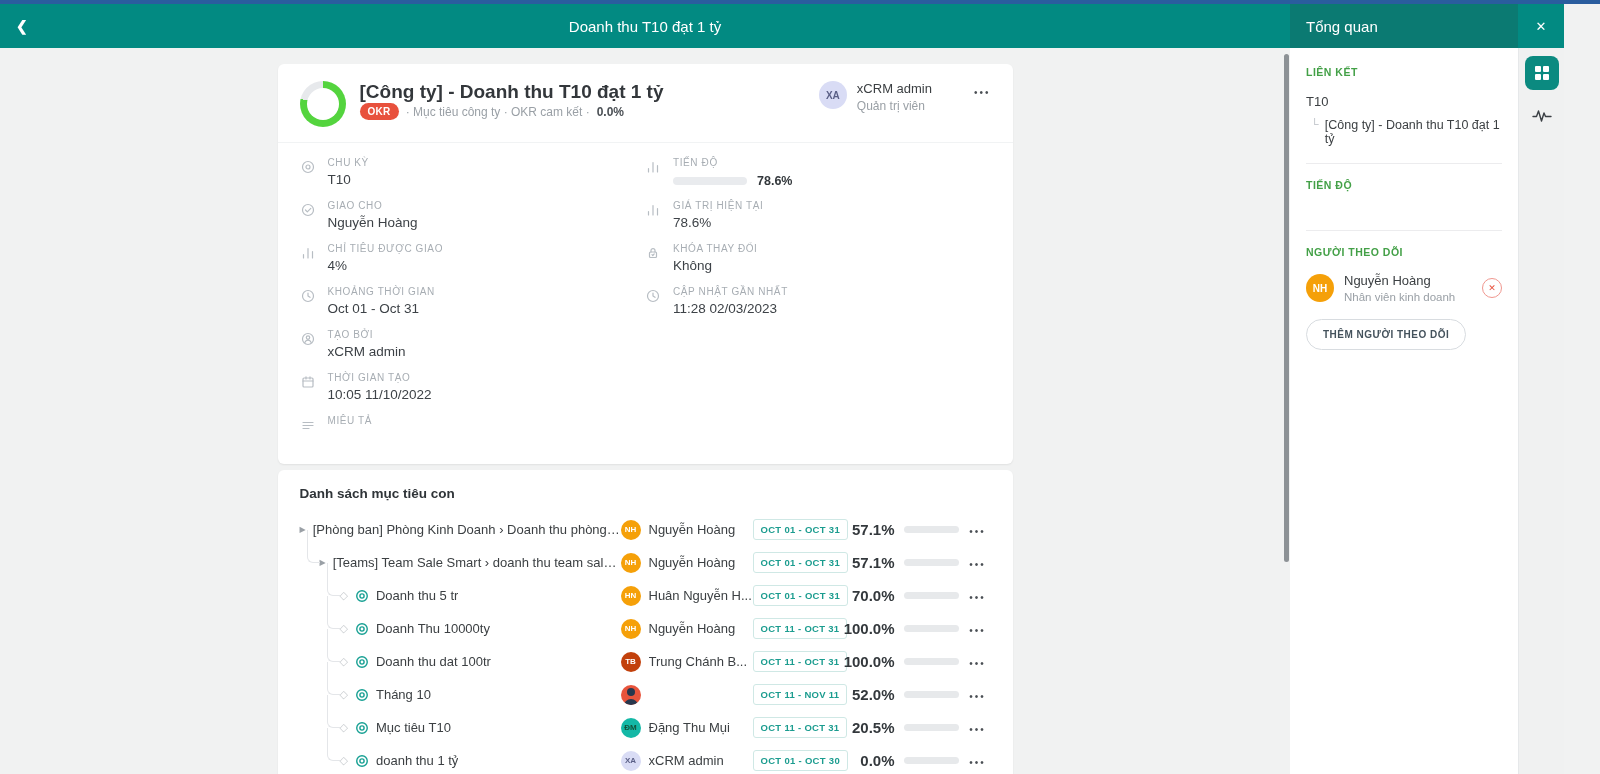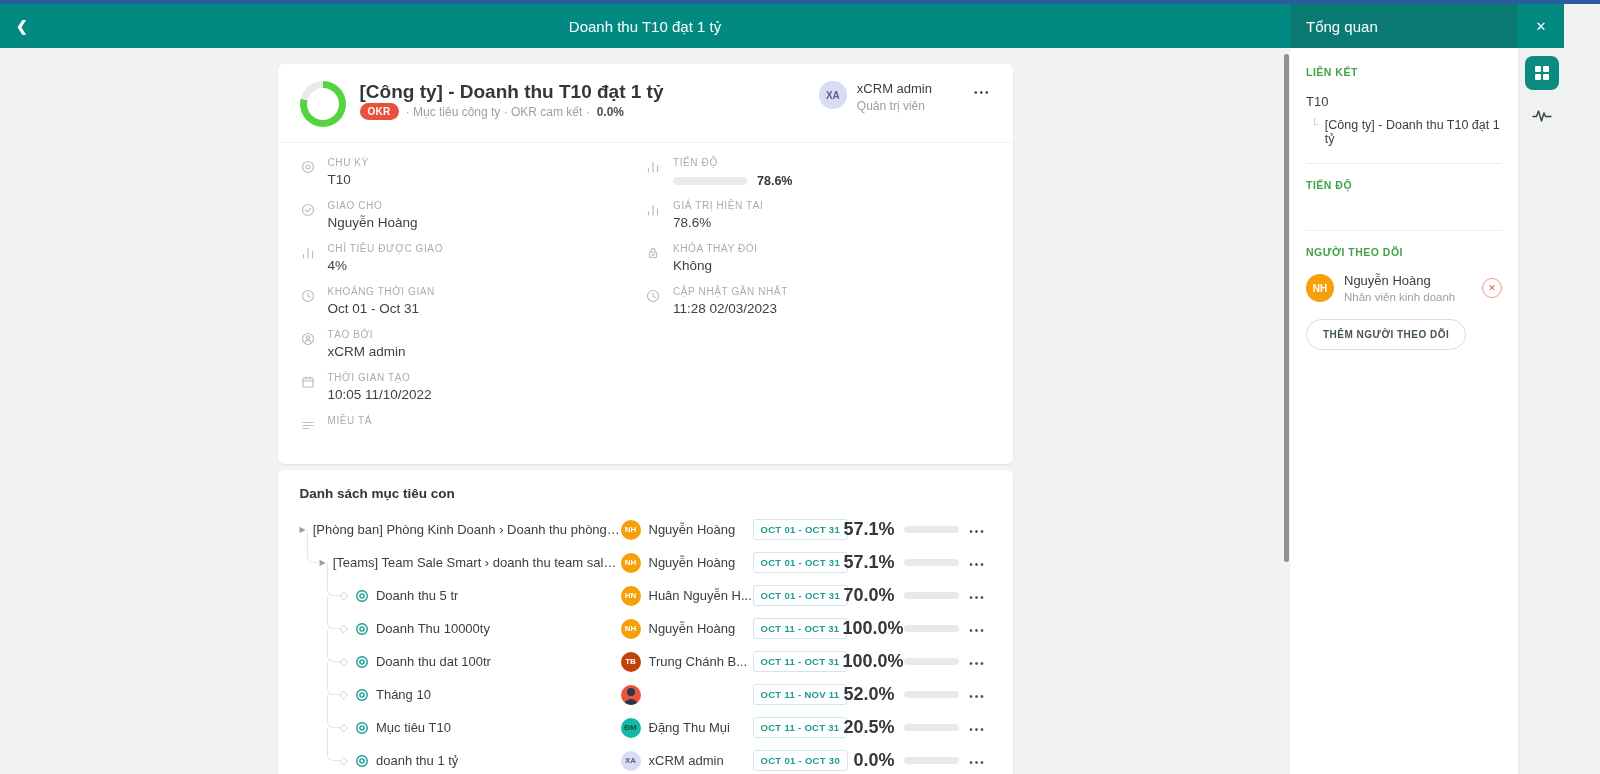--- a/index.html
+++ b/index.html
@@ -59,21 +59,21 @@
   .row-lead { display:flex; align-items:center; gap:7px; flex:1; min-width:0; }
   .conn { position:absolute; width:13px; height:33px; top:-16px; border-left:1px solid #e4e6e9; border-bottom:1px solid #e4e6e9; border-bottom-left-radius:6px; }
   .exp { color:#9aa0a6; font-size:8px; cursor:pointer; }
   .diamond { color:#c6cacd; font-size:11px; }
   .r-title { font-size:13px; color:#3c4043; white-space:nowrap; overflow:hidden; text-overflow:ellipsis; }
   .r-name { width:132px; flex:0 0 auto; display:flex; align-items:center; gap:8px; font-size:13px; color:#3c4043; }
   .r-name .avatar { width:20px; height:20px; font-size:8px; }
   .r-name span.nm { white-space:nowrap; overflow:hidden; text-overflow:ellipsis; }
   .r-date { width:90px; flex:0 0 auto; }
   .date-badge { display:inline-block; border:1px solid #cfe8e5; color:#1b9c8f; font-size:9.5px; font-weight:bold; letter-spacing:.3px; padding:4px 7px; border-radius:3px; background:#fff; white-space:nowrap; }
-  .r-pct { width:52px; flex:0 0 auto; text-align:right; font-size:18px; font-weight:bold; color:#33383c; margin-right:9px; }
+  .r-pct { width:52px; flex:0 0 auto; text-align:right; font-size:15px; font-weight:bold; color:#33383c; margin-right:9px; }
   .r-bar { width:55px; flex:0 0 auto; height:7px; background:#e7e9eb; border-radius:4px; overflow:hidden; }
   .r-fill { height:100%; background:#12897f; border-radius:4px; }
   .r-dots { width:38px; flex:0 0 auto; text-align:center; }
 
   .avatar.photo { background:#e8543c; position:relative; overflow:hidden; }
   .avatar.photo::before { content:""; position:absolute; top:3px; left:50%; transform:translateX(-50%); width:8px; height:8px; border-radius:50%; background:#27374d; }
   .avatar.photo::after { content:""; position:absolute; bottom:-3px; left:50%; transform:translateX(-50%); width:14px; height:9px; border-radius:7px 7px 0 0; background:#27374d; }
 
   
   .side { width:228px; display:flex; flex-direction:column; background:#fff; }

